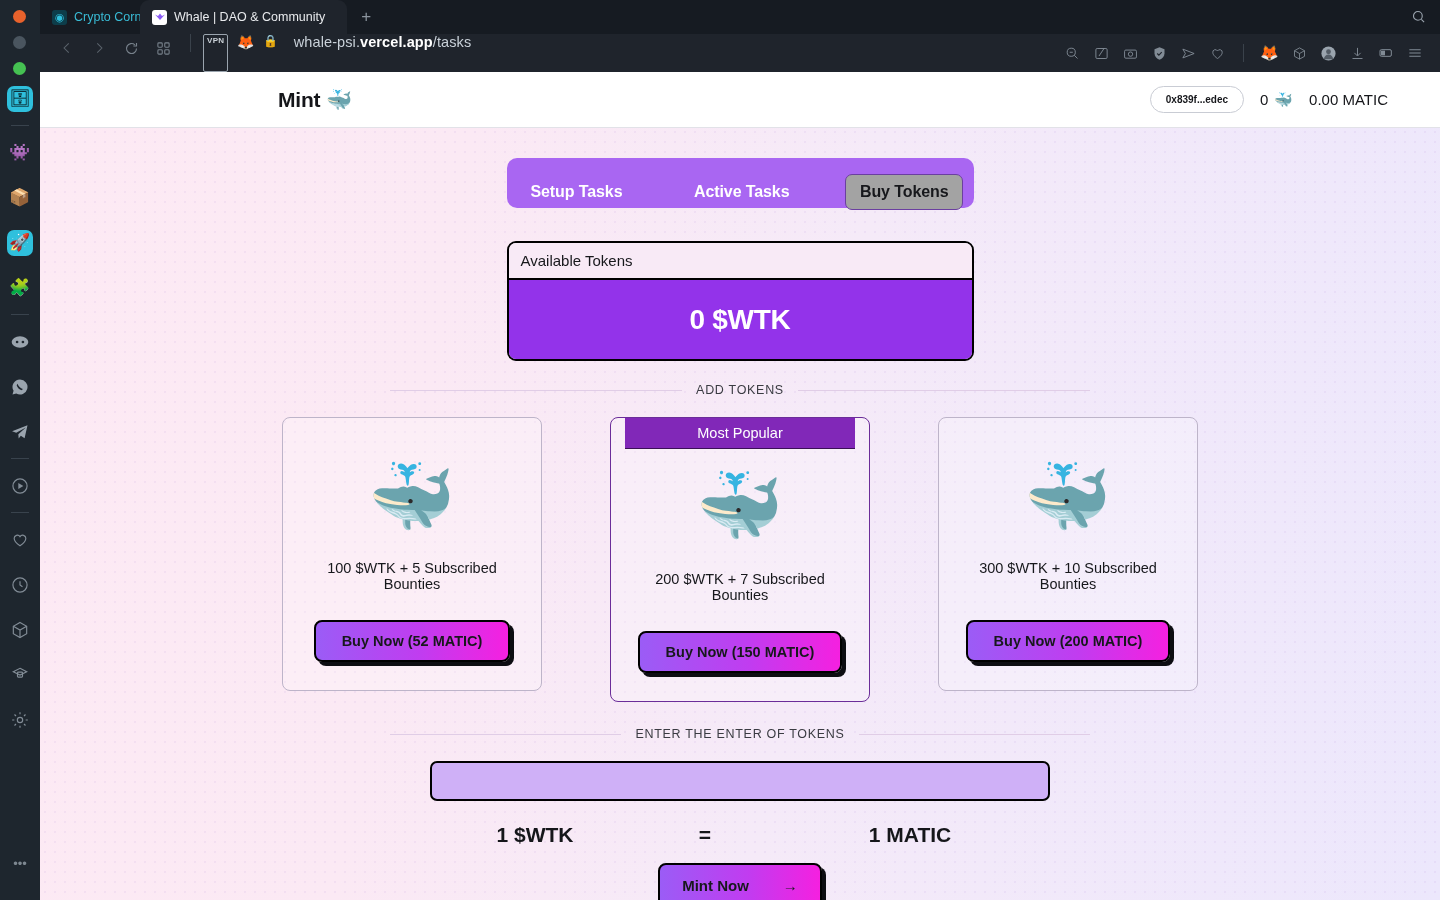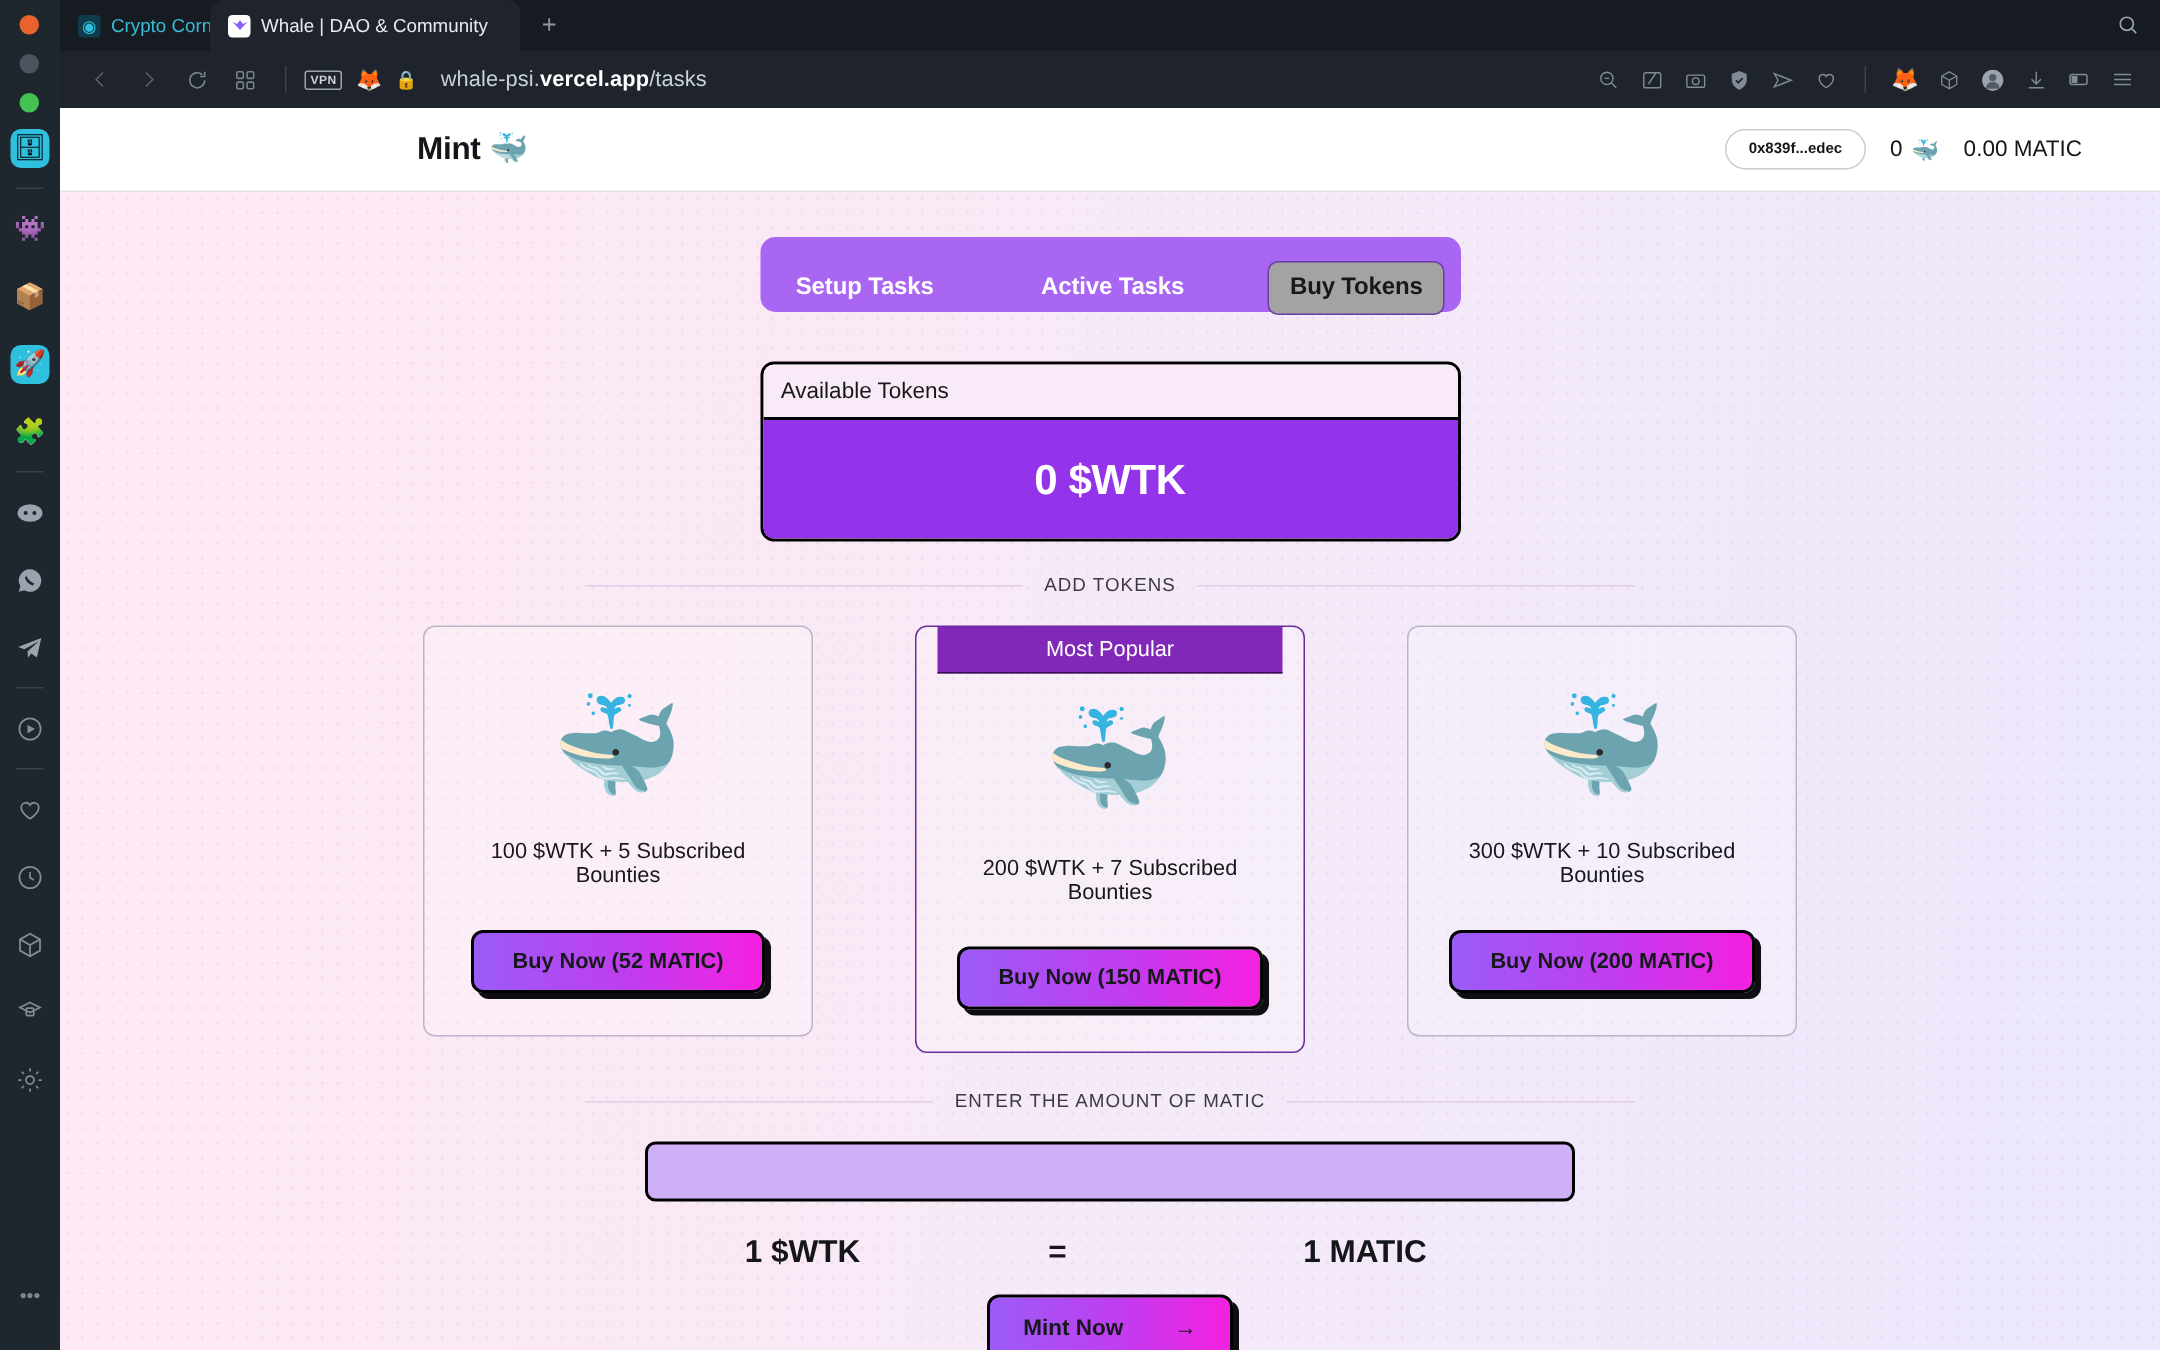--- a/index.html
+++ b/index.html
@@ -56,21 +56,21 @@
   .tab-fav { width: 15px; height: 15px; border-radius: 3px; flex: none;
              display: flex; align-items: center; justify-content: center; font-size: 11px; }
   .tab-fav.cyan { background: #0d3d4a; color: #2fc0dd; }
   .tab-fav.white { background: #ffffff; }
   .newtab { color: #8b949e; font-size: 17px; padding: 0 14px; line-height: 34px; }
   .win-search { position: absolute; right: 14px; top: 9px; color: #9aa4ae; font-size: 14px; }
 
   
   .urlrow {
     position: absolute; left: 40px; top: 34px; right: 0; height: 38px;
-    background: #1f242c; display: flex; align-items: center; padding: 0 12px; gap: 2px;
+    background: #1f242c; display: flex; padding: 0 12px; gap: 2px;
   }
   .navbtn { width: 30px; height: 28px; display: flex; align-items: center; justify-content: center;
             color: #78828c; font-size: 14px; }
   .navbtn.dim { color: #5a636c; }
   .vbar { width: 1px; height: 18px; background: #3a424b; margin: 0 10px; }
   .vpn-badge { border: 1px solid #9aa4ae; color: #cbd2d8; font-size: 8px; font-weight: bold;
                padding: 1px 3px; border-radius: 2px; letter-spacing: .3px; }
   .chip-ico { font-size: 14px; margin-left: 7px; }
   .url { color: #c9d1d9; font-size: 14.5px; margin-left: 13px; letter-spacing: .1px; }
   .url b { color: #ffffff; font-weight: bold; }
@@ -440,21 +440,21 @@
 
           <div class="card">
             <div class="card-emoji">🐳</div>
             <div class="card-desc">300 $WTK + 10 Subscribed Bounties</div>
             <div class="gbtn">Buy Now (200 MATIC)</div>
           </div>
 
         </div>
 
         <div class="divider" style="margin-top:25px">
-          <span>ENTER THE AMOUNT OF MATIC</span>
+          <span>ENTER THE ENTER OF TOKENS</span>
         </div>
 
         <input class="amount-input" placeholder="" value="" style="">
 
         <div class="rate">
           <span class="a">1 $WTK</span>
           <span class="eq">=</span>
           <span class="b">1 MATIC</span>
         </div>
 

